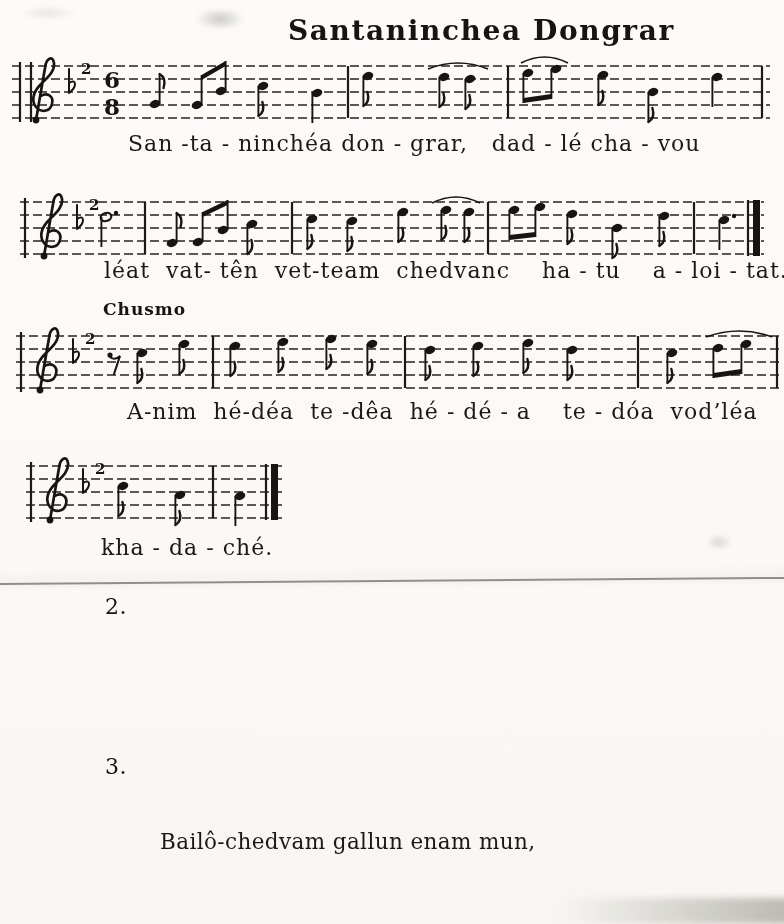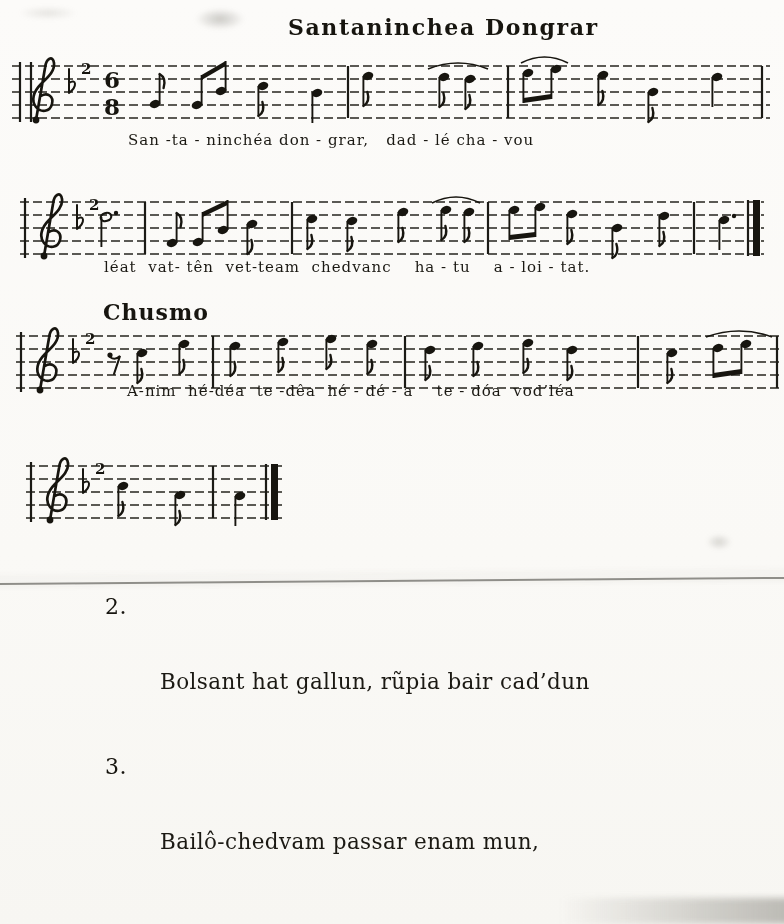--- a/index.html
+++ b/index.html
@@ -4,31 +4,31 @@
 <style>
   html,body{margin:0;padding:0;background:#e9e8e4;}
   #page{
     position:relative;width:784px;height:924px;margin:0 auto;
     background:linear-gradient(180deg,#fcfbf9 0%,#faf9f6 60%,#f7f6f2 100%);
     overflow:hidden;color:#17150f;
     font-family:"DejaVu Serif","Liberation Serif",serif;
   }
   .abs{position:absolute;}
   #title{
-    left:288px;top:14px;font-size:22px;font-weight:700;letter-spacing:1.6px;
+    left:288px;top:14px;font-size:28px;font-weight:700;letter-spacing:1.6px;
     color:#17150f;white-space:pre;
   }
   .lyric{
-    font-size:15px;letter-spacing:1px;white-space:pre;color:#1b1913;
+    font-size:22px;letter-spacing:1px;white-space:pre;color:#1b1913;
   }
   .lyric0{left:128px;top:131px;}
   .lyric1{left:104px;top:258px;}
-  .lyric2{left:127px;top:382px;}
+  .lyric2{left:127px;top:399px;}
   .lyric3{left:101px;top:535px;}
-  #chusmo-label{left:103px;top:299px;font-size:22px;font-weight:700;letter-spacing:1px;}
+  #chusmo-label{left:103px;top:299px;font-size:17px;font-weight:700;letter-spacing:1px;}
   .sys{position:absolute;left:0;width:784px;height:118px;}
   .staffline{stroke:#26241e;stroke-width:1.3;stroke-dasharray:9 4;}
   .bar{stroke:#1b1a15;stroke-width:2.2;}
   .ink{fill:#17150f;}
   .openhead{fill:none;stroke:#17150f;stroke-width:2.2;}
   .stem{stroke:#17150f;stroke-width:1.9;}
   .flag{fill:none;stroke:#17150f;stroke-width:2.4;stroke-linecap:round;}
   .clefpath{fill:none;stroke:#17150f;stroke-width:2.7;stroke-linecap:round;}
   .flatpath{fill:none;stroke:#17150f;stroke-width:2;stroke-linecap:round;}
   .keynum{font:700 15px "DejaVu Serif",serif;fill:#17150f;}
@@ -283,35 +283,35 @@
         <line x1="213" y1="26" x2="213" y2="78" class="bar"></line>
         <ellipse cx="240" cy="56" rx="5.4" ry="4" transform="rotate(-18 240 56)" class="ink"></ellipse>
         <line x1="235.4" y1="56" x2="235.4" y2="86" class="stem"></line>
         <line x1="266" y1="24" x2="266" y2="80" class="bar"></line>
         <rect x="271" y="24" width="7" height="56" class="ink"></rect>
       </svg></div>
 
   <div class="abs lyric lyric0">San -ta - ninchéa don - grar,   dad - lé cha - vou</div>
   <div class="abs lyric lyric1">léat  vat- tên  vet-team  chedvanc    ha - tu    a - loi - tat.</div>
   <div class="abs lyric lyric2">A-nim  hé-déa  te -dêa  hé - dé - a    te - dóa  vod’léa</div>
+  <div class="abs lyric lyric3">kha - da - ché.</div>
 
   <div class="abs" id="fold"></div>
 
   <div class="verse v2">
     <div class="vnum">2.</div>
     <div class="vlines">
-      <div>Bolsant hat gallun, rũpia bair cad’dun</div>
       
     </div>
   </div>
 
   <div class="verse v3">
     <div class="vnum">3.</div>
     <div class="vlines">
-      <div>Bailô-chedvam passar enam mun,</div>
+      <div>Bailô-chedvam gallun enam mun,</div>
       
       
       
     </div>
   </div>
 
   <div class="abs smudge" id="smudge-right"></div>
   <div class="abs" id="shadow-bottom"></div>
 
 </div>

